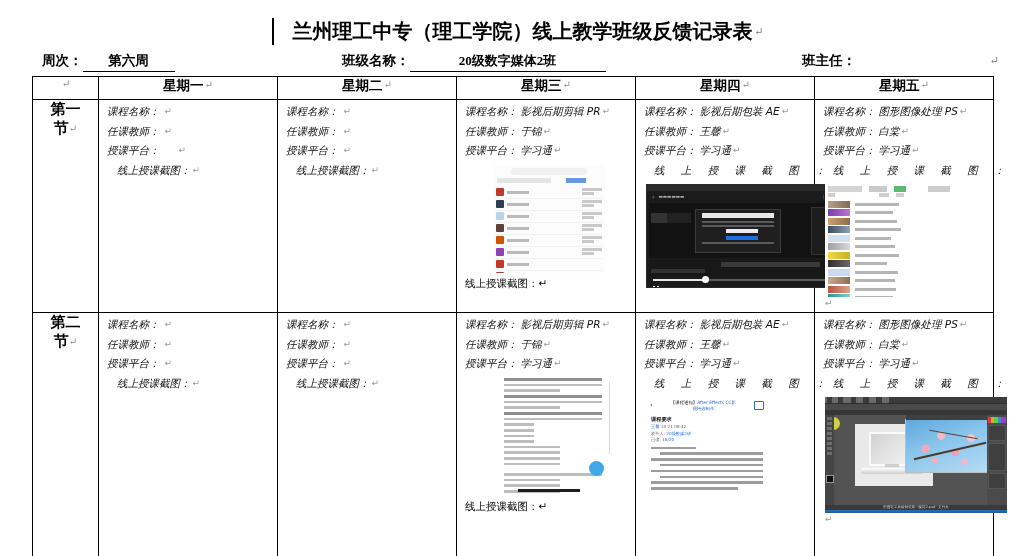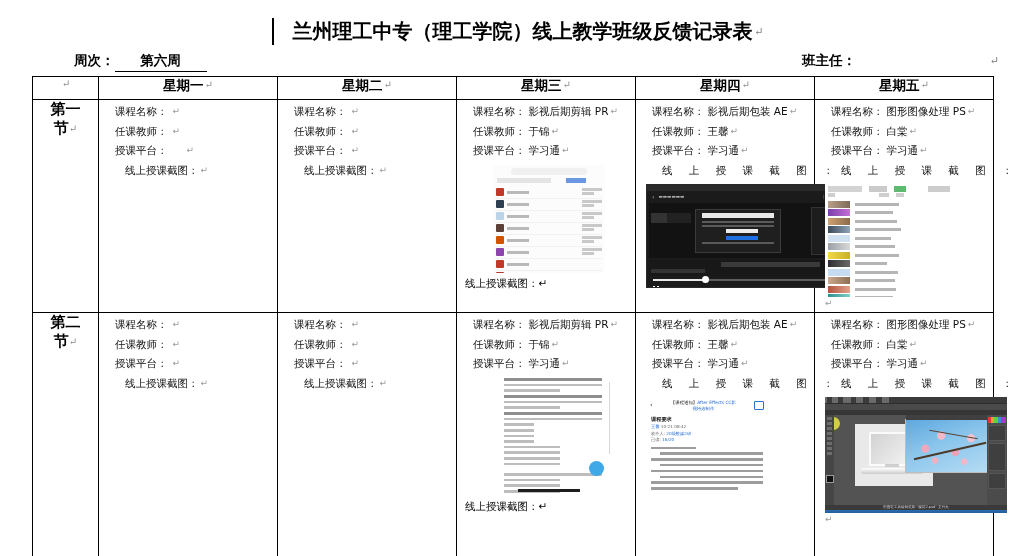--- a/index.html
+++ b/index.html
@@ -67,21 +67,21 @@
     align-items: baseline;
   }
   .meta-label { font-weight: bold; }
   .meta-value {
     font-weight: bold;
     border-bottom: 1.3px solid #000;
     display: inline-block;
     text-align: center;
     padding: 0 4px 1px 4px;
   }
-  #meta-week   { left: 0px;   top: 0; margin-left: 32px; }
+  #meta-week   { left: 0px;   top: 0; }
   #meta-week .meta-value   { min-width: 84px; }
   #meta-class  { left: 300px; top: 0; }
   #meta-class .meta-value  { min-width: 188px; font-size: 13px; }
   #meta-teacher{ left: 760px; top: 0; }
   #meta-teacher .meta-value{ min-width: 128px; }
   .meta-pilcrow {
     position: absolute;
     left: 948px;
     top: 2px;
     font-size: 11px;
@@ -138,23 +138,24 @@
   }
 
   .cell-body {
     padding: 6px 6px 4px 8px;
     font-size: 10.5px;
     line-height: 1.0;
     font-family: "DejaVu Sans", "Liberation Sans", sans-serif;
   }
   .line {
     white-space: nowrap;
-    margin: 0 0 9px 8px;
+    margin: 0 0 9px 0;
     font-size: 10.5px;
     color: #111;
+    font-style: italic;
   }
   .line .lbl { font-weight: normal; }
   .line .val { margin-left: 3px; }
   .line .pilcrow {
     color: #9a9a9a;
     font-size: 9px;
     margin-left: 2px;
     vertical-align: 1px;
   }
   .line.indent { padding-left: 10px; }
@@ -437,20 +438,24 @@
   <div class="title-bar-left"></div>
 
   <div class="doc-title">
     <span>兰州理工中专（理工学院）线上教学班级反馈记录表</span><span class="pilcrow">↵</span>
   </div>
 
   <div class="meta-row">
     <div class="meta-item" id="meta-week">
       <span class="meta-label">周次：</span>
         <span class="meta-value">第六周</span>
+    </div>
+    <div class="meta-item" id="meta-class">
+      <span class="meta-label">班级名称：</span>
+        <span class="meta-value">20级数字媒体2班</span>
     </div>
     <div class="meta-item" id="meta-teacher">
       <span class="meta-label">班主任：</span>
     </div>
     <span class="meta-pilcrow">↵</span>
   </div>
 
   <table class="sheet">
     <colgroup>
       <col class="col-period">

